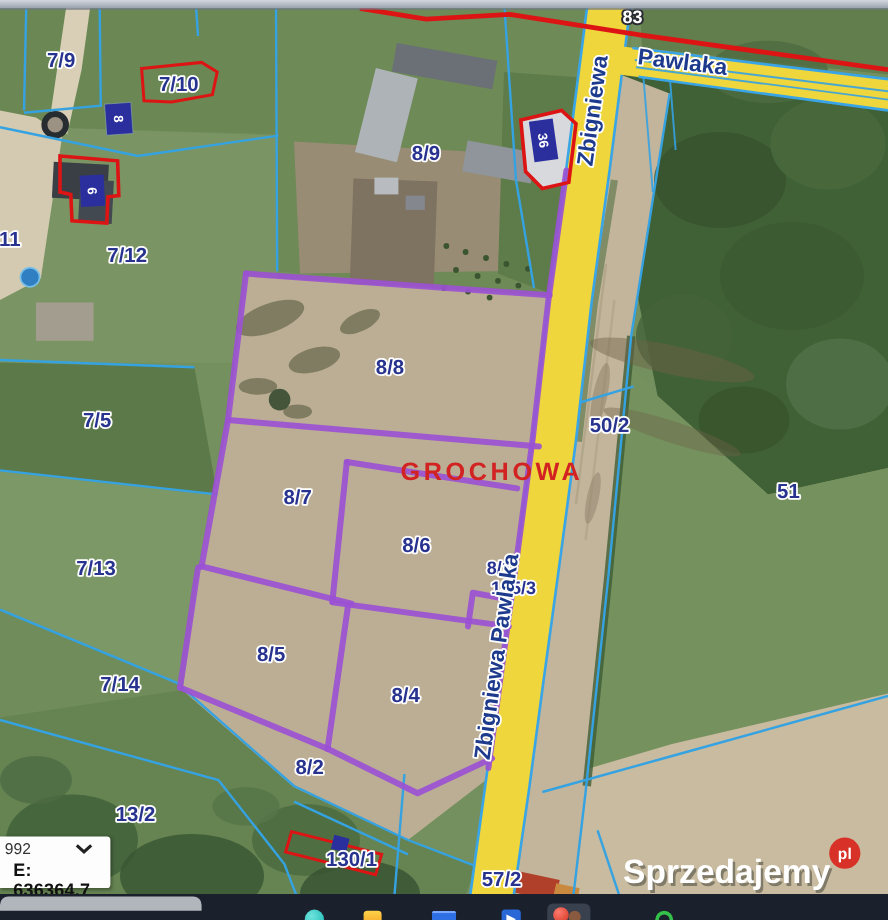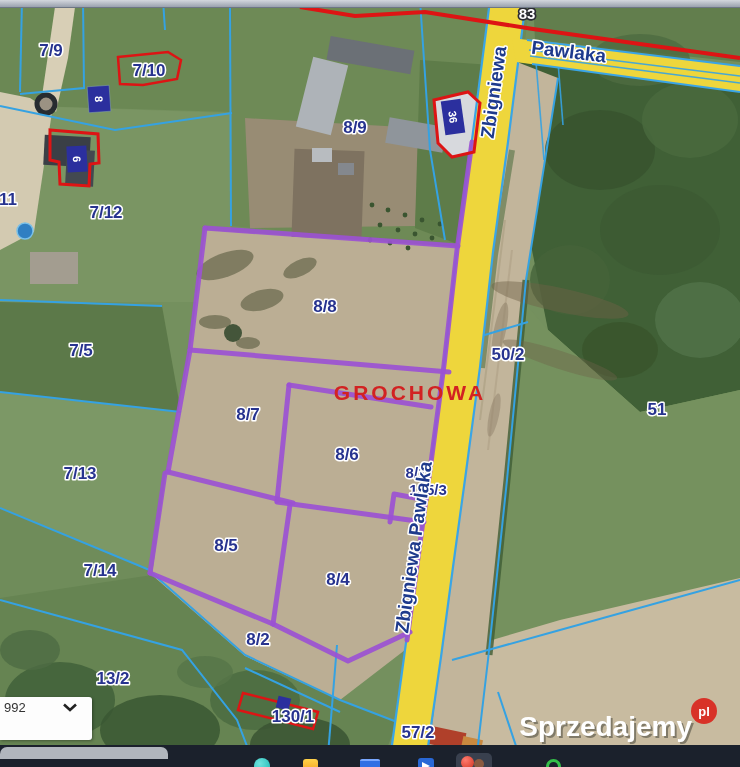--- a/index.html
+++ b/index.html
@@ -291,20 +291,21 @@
 
 <div id="chrome-top"></div>
 
 <div id="coords-panel">
   <div id="scale-row">
     <span id="scale-val">992</span>
     <svg width="16" height="9">
       <polyline points="2,1.5 8,7 14,1.5" fill="none" stroke="#222" stroke-width="2.6"></polyline>
     </svg>
   </div>
+  <div id="easting">E: 636364.7</div>
 </div>
 
 <div id="taskbar">
   <div id="tb-light-strip"></div>
   <div class="tb-icon" id="tb-teal" style="left:254px">
         <div class="ic ic-circle"></div>
       </div>
   <div class="tb-icon" id="tb-orange" style="left:303px">
         <div class="ic"></div>
       </div>

